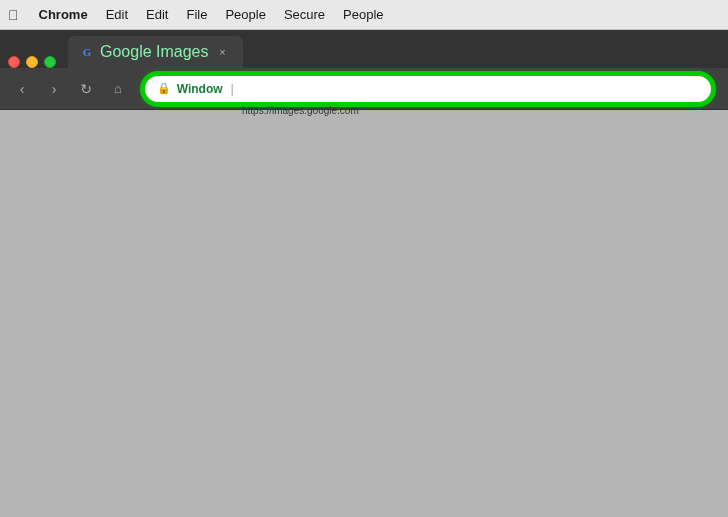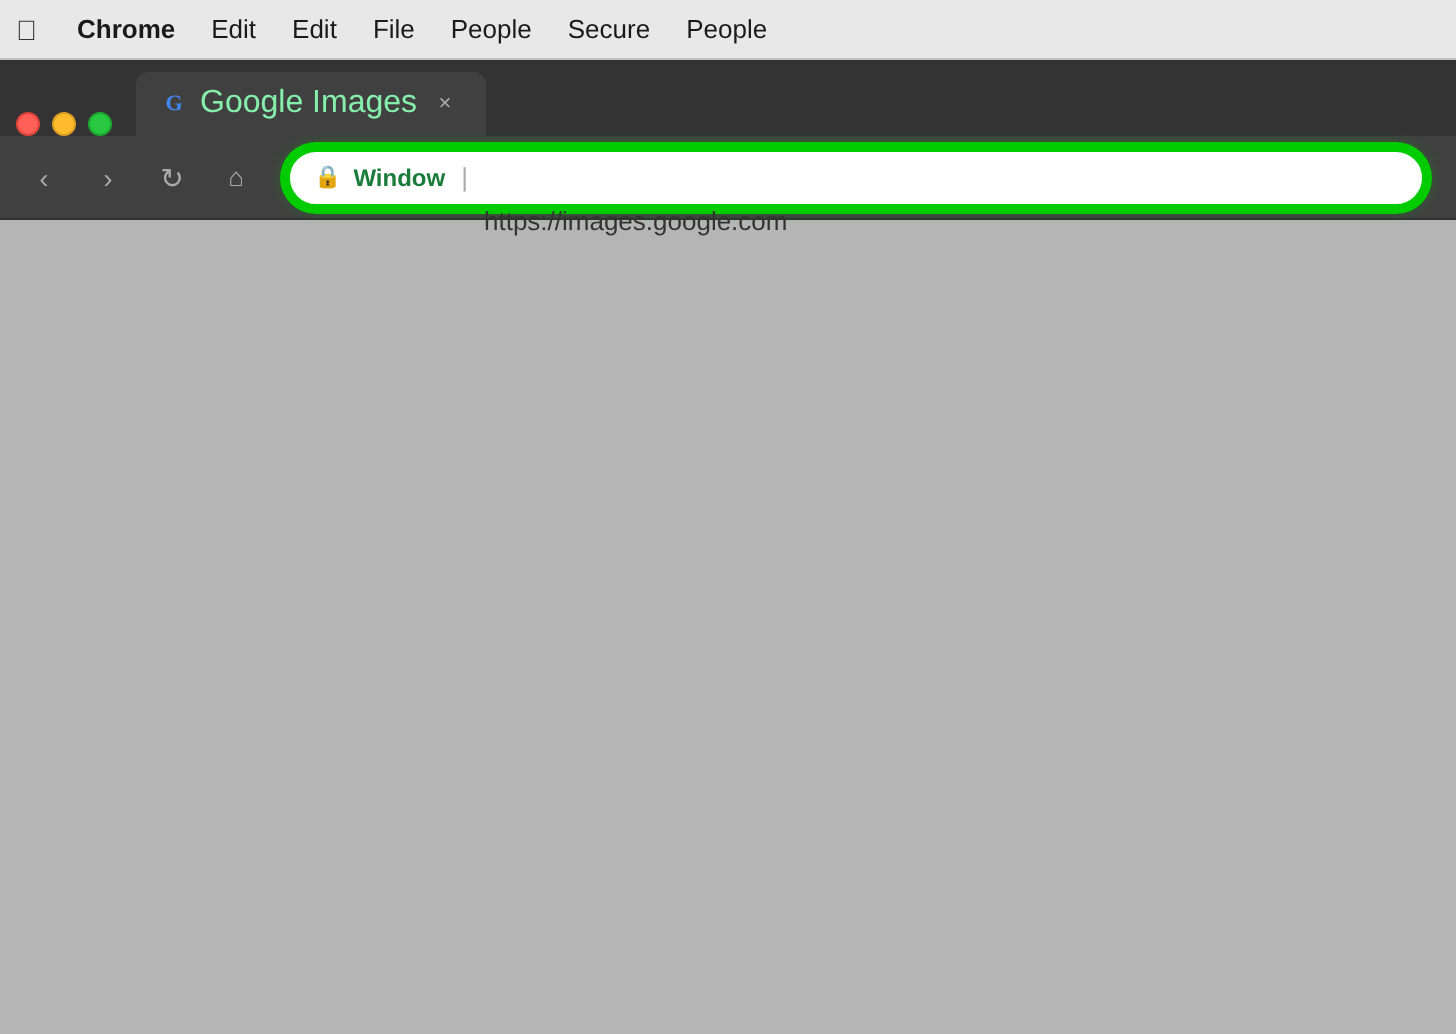--- a/index.html
+++ b/index.html
@@ -179,21 +179,21 @@
       flex-shrink: 0;
     }
 
     .address-bar .separator {
       color: #aaa;
       font-size: 13px;
       margin: 0 2px;
     }
 
     .address-bar .url-text {
-      font-size: 13px;
+      font-size: 10px;
       color: #333;
       flex: 1;
       margin-top: 44px;
     }
 
     
     .content-area {
       flex: 1;
       background: #b5b5b5;
     }

